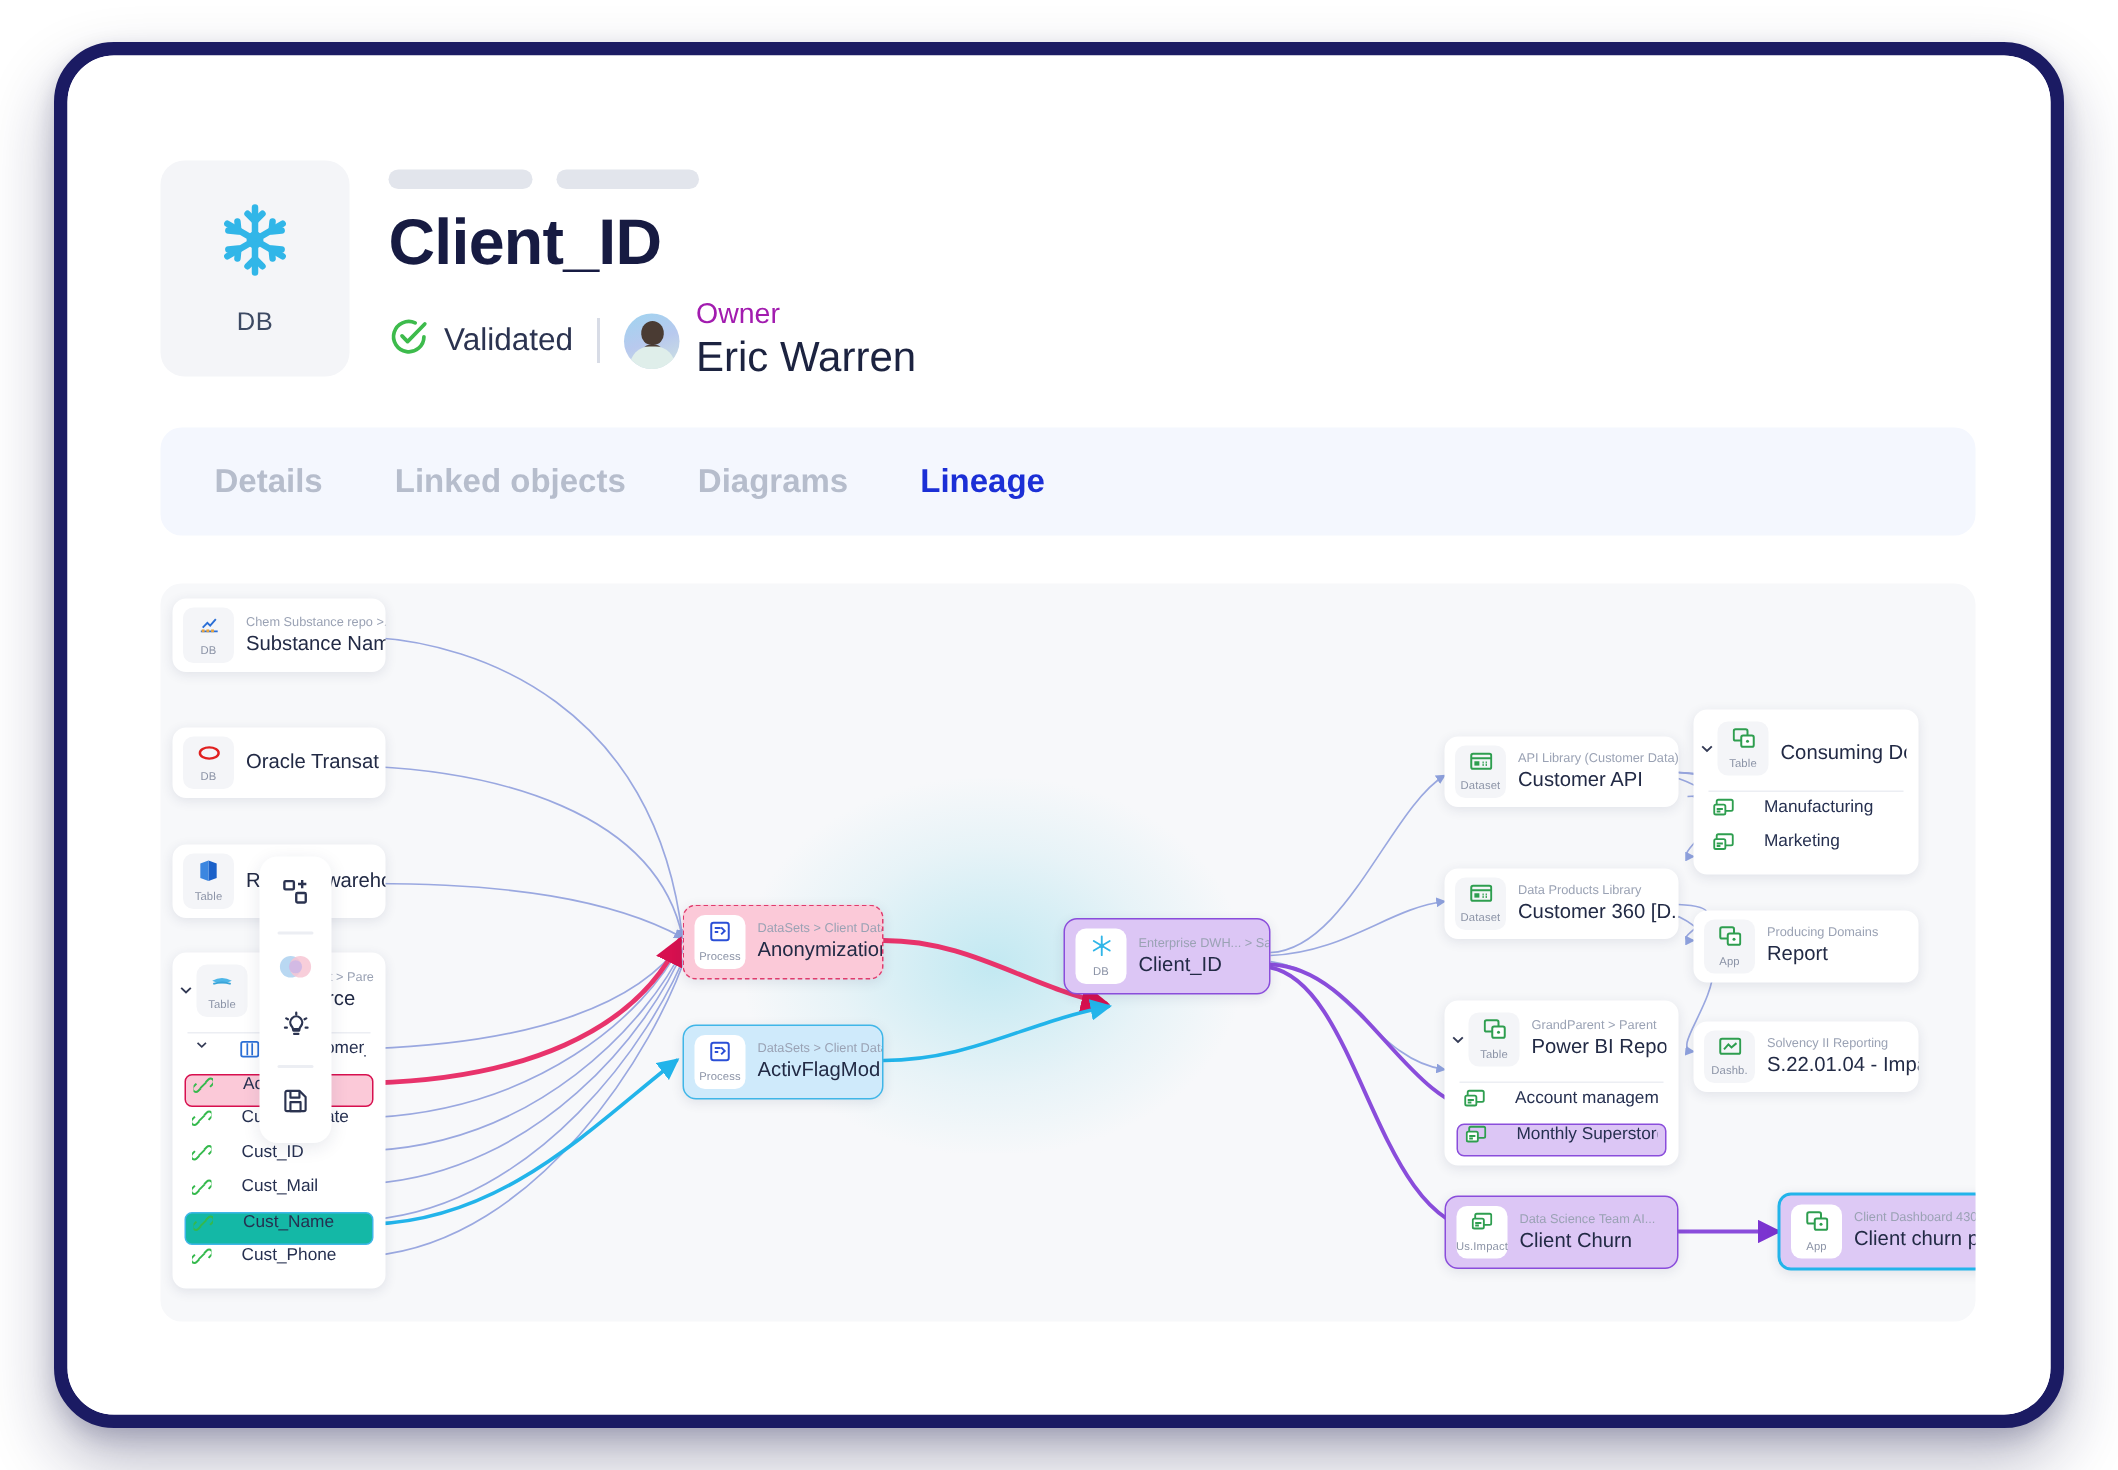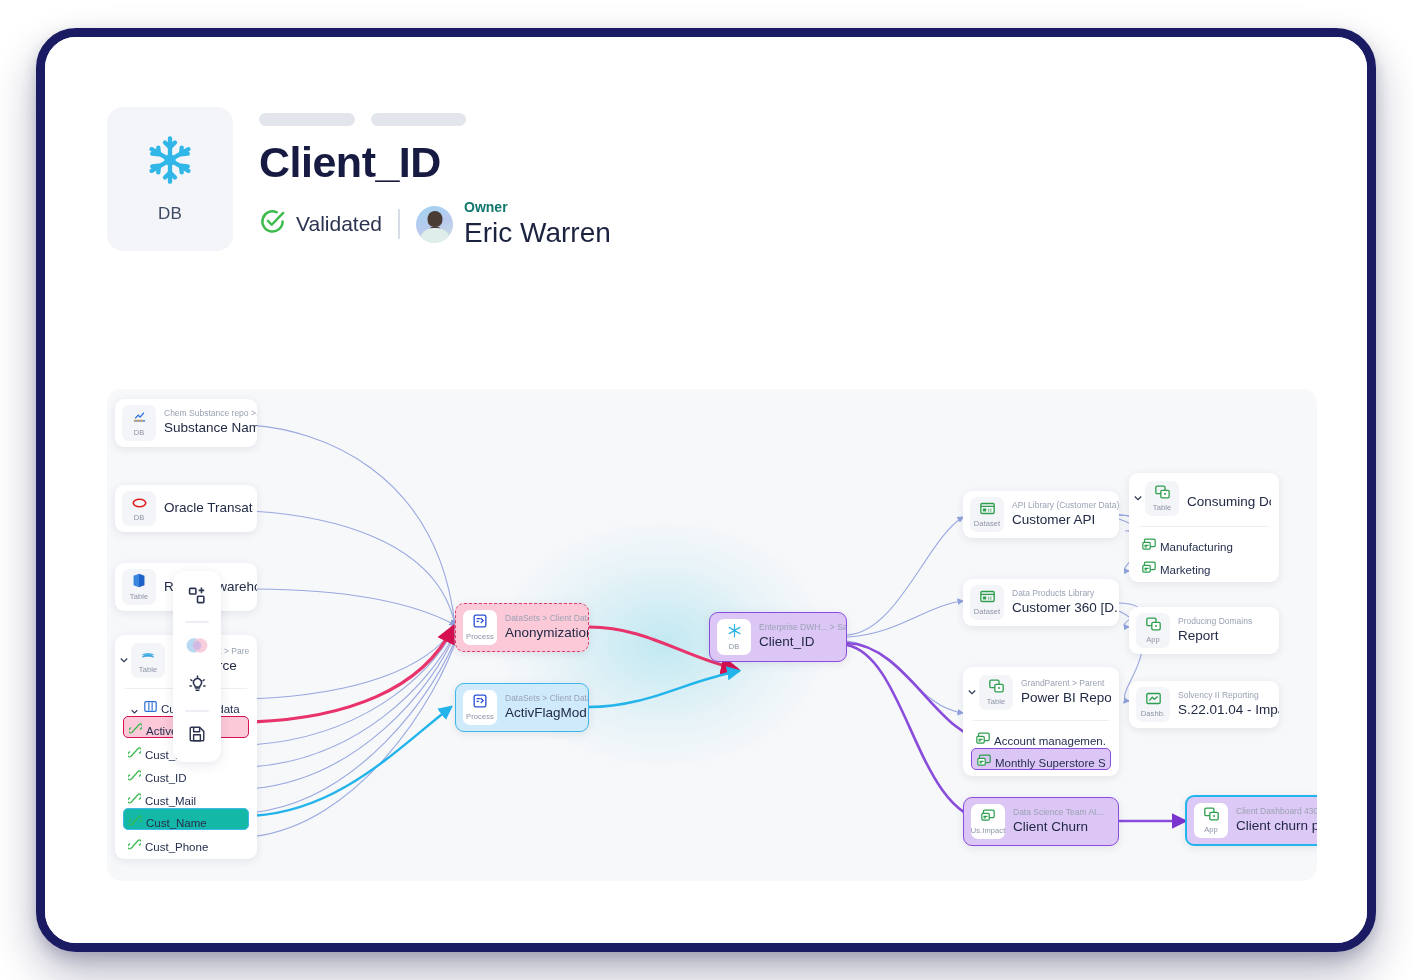--- a/index.html
+++ b/index.html
@@ -43,21 +43,21 @@
     width:37px; height:37px; border-radius:50%; overflow:hidden;
     background:linear-gradient(160deg,#9fd4f0 0%,#b8c9ee 50%,#cfe3e0 100%);
     position:relative; flex:none;
   }
   .avatar .head{ position:absolute; left:50%; top:5px; transform:translateX(-50%);
     width:15px; height:16px; border-radius:50% 50% 45% 45%; background:#4a3b33; }
   .avatar .body{ position:absolute; left:50%; bottom:-3px; transform:translateX(-50%);
     width:30px; height:18px; border-radius:13px 13px 0 0; background:#dfeeea; }
   .avatar .neck{ position:absolute; left:50%; bottom:4px; transform:translateX(-50%);
     width:11px; height:12px; background:#4a3b33; border-radius:3px; }
-  .owner-txt .o-lbl{ font-size:14px; font-weight:bold; color:#0f766e; line-height:1.15; }
+  .owner-txt .o-lbl{ font-size:19px; font-weight:normal; color:#a21caf; line-height:1.15; }
   .owner-txt .o-name{ font-size:28px; color:#1c2340; line-height:1.2; }
 
   
   .tabs{
     position:absolute; left:62px; top:248px; width:1210px; height:72px;
     background:#f4f7fe; border-radius:14px;
     display:flex; align-items:center; padding-left:36px; gap:48px;
   }
   .tab{ font-size:22px; font-weight:bold; color:#b6bdcc; cursor:pointer; }
   .tab.active{ color:#1b2fd6; }
@@ -113,21 +113,21 @@
 
   
   .gnode{
     position:absolute; background:#fff; border-radius:9px;
     box-shadow:0 2px 8px rgba(40,50,90,.10); z-index:4; padding-bottom:5px;
   }
   .gnode-head{ display:flex; align-items:center; padding:2px 8px 2px 2px; }
   .caret{ width:14px; min-width:14px; display:flex; align-items:center; justify-content:center; cursor:pointer; }
   .gnode-sep{ height:1px; background:#eceef3; margin:2px 10px 4px 10px; }
   .child{
-    display:flex; align-items:flex-end; gap:4px; height:22px;
+    display:flex; align-items:flex-start; gap:20px; height:22px;
     margin:1px 8px; padding:0 5px; border-radius:5px; font-size:11.5px; color:#263050;
     cursor:pointer;
   }
   .child.hl-pink{ background:#fbc9d8; border:1.8px solid #d7104f; }
   .child.hl-blue{ background:#14b8a6; border:1.4px solid #3fb6e8; }
   .child.hl-purple{ background:#dcc6f5; border:1.4px solid #8a4ddb; }
   .child .cl{ white-space:nowrap; overflow:hidden; }
   .sub-caret{ width:12px; min-width:12px; display:flex; align-items:center; justify-content:center; }
 </style>
 </head>
@@ -176,20 +176,26 @@
               </div>
               <div class="owner-txt">
                 <div class="o-lbl">Owner</div>
                 <div class="o-name">Eric Warren</div>
               </div>
             </div>
           </div>
         </div>
       </div>
 
+      <div class="tabs">
+        <div class="tab">Details</div>
+        <div class="tab">Linked objects</div>
+        <div class="tab">Diagrams</div>
+        <div class="tab active">Lineage</div>
+      </div>
 
       <div class="canvas">
         <div class="glow"></div>
 
         <svg class="edges" viewBox="0 0 1210 492" preserveAspectRatio="none">
           <defs>
             <marker id="ar" markerWidth="6" markerHeight="6" refX="5" refY="3" orient="auto">
               <path d="M0,0 L6,3 L0,6 Z" fill="#8fa2de"></path>
             </marker>
             <marker id="arp" markerWidth="6" markerHeight="6" refX="5" refY="3" orient="auto">

